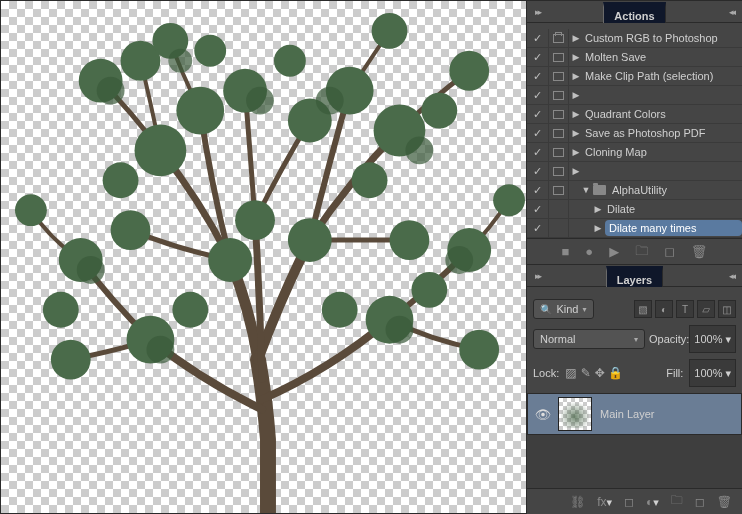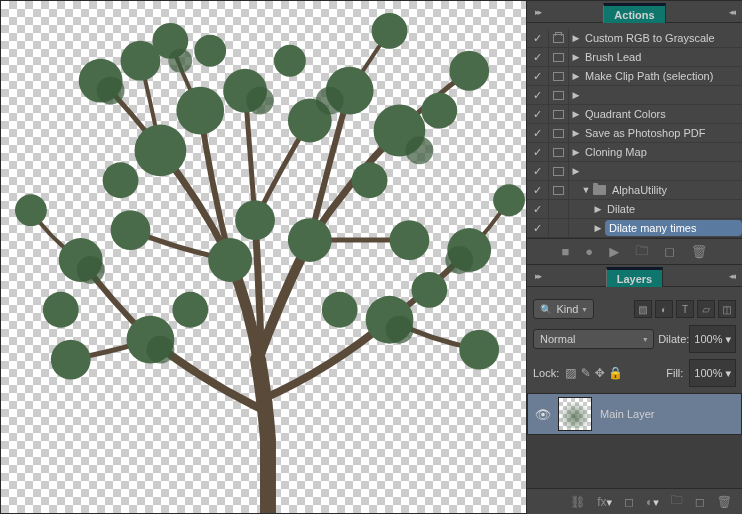--- a/index.html
+++ b/index.html
@@ -2,21 +2,21 @@
 <html><head>
 <meta charset="utf-8">
 <style>
 *{margin:0;padding:0;box-sizing:border-box;font-family:Tahoma,Arial,sans-serif;font-size:11px;color:#d0d0d0;user-select:none}
 body{width:742px;height:514px;display:flex;background:#535353;overflow:hidden}
 .canvas{flex:1;position:relative;background-image:linear-gradient(45deg,#ccc 25%,transparent 25%,transparent 75%,#ccc 75%),linear-gradient(45deg,#ccc 25%,transparent 25%,transparent 75%,#ccc 75%);background-size:16px 16px;background-position:0 0,8px 8px;background-color:#fff;border:1px solid #2a2a2a;margin:0}
 .canvas svg{position:absolute;top:0;left:0;width:100%;height:100%}
 .panels{width:215px;display:flex;flex-direction:column;background:#535353}
 .panel{display:flex;flex-direction:column;border-top:1px solid #2a2a2a}
 .panel-header{height:22px;background:#454545;display:flex;align-items:center;padding:0 8px;border-bottom:1px solid #2a2a2a;justify-content:space-between}
-.panel-header .tab{background:#0f766e;padding:3px 10px;border-top:3px solid #0f172a;border-left:1px solid #6a6a6a;border-right:1px solid #2a2a2a;margin-top:3px;font-weight:bold;font-size:11px}
+.panel-header .tab{background:#0f172a;padding:3px 10px;border-top:5px solid #0f172a;border-left:1px solid #6a6a6a;border-right:1px solid #2a2a2a;margin-top:3px;font-weight:bold;font-size:11px}
 .collapse-arrows{color:#aaa;font-size:9px;letter-spacing:-2px}
 .menu-icon{display:flex;flex-direction:column;gap:2px;padding:2px}
 .menu-icon span{width:12px;height:2px;background:#aaa;display:block}
 .action-list{background:#454545;max-height:218px;overflow:hidden}
 .action-row{height:19px;display:flex;align-items:center;border-bottom:1px solid #3a3a3a}
 .action-row .chk{width:22px;height:100%;display:flex;align-items:center;justify-content:center;border-right:1px solid #3a3a3a;color:#c0c0c0;font-size:11px}
 .action-row .dlg{width:20px;height:100%;display:flex;align-items:center;justify-content:center;border-right:1px solid #3a3a3a}
 .dlg-box{width:11px;height:9px;border:1px solid #888;position:relative}
 .dlg-box.on::after{content:"";position:absolute;top:-3px;right:1px;width:5px;height:3px;border:1px solid #888;border-bottom:none}
 .action-row .expand{width:14px;display:flex;justify-content:center;color:#c0c0c0;font-size:9px}
@@ -144,29 +144,29 @@
           <span></span>
         </div>
     </div>
     <div class="action-list">
       <div class="action-row">
           <div class="chk">✓</div>
           <div class="dlg">
             <div class="dlg-box on"></div>
           </div>
           <span class="expand">▶</span>
-          <span class="label">Custom RGB to Grayscale</span>
-        </div>
-      <div class="action-row">
-          <div class="chk">✓</div>
-          <div class="dlg">
-            <div class="dlg-box"></div>
-          </div>
-          <span class="expand">▶</span>
-          <span class="label">Brush Lead</span>
+          <span class="label">Custom RGB to Photoshop</span>
+        </div>
+      <div class="action-row">
+          <div class="chk">✓</div>
+          <div class="dlg">
+            <div class="dlg-box"></div>
+          </div>
+          <span class="expand">▶</span>
+          <span class="label">Molten Save</span>
         </div>
       <div class="action-row">
           <div class="chk">✓</div>
           <div class="dlg">
             <div class="dlg-box"></div>
           </div>
           <span class="expand">▶</span>
           <span class="label">Make Clip Path (selection)</span>
         </div>
       <div class="action-row">
@@ -265,21 +265,21 @@
           <div class="fi">T</div>
           <div class="fi">▱</div>
           <div class="fi">◫</div>
         </div>
       </div>
       <div class="opacity-row">
         <div class="select">
             <span>Normal</span>
             <span class="arr" style="margin-left:auto">▾</span>
           </div>
-        <span>Dilate:</span>
+        <span>Opacity:</span>
         <div class="val-box">
             <span>100%</span>
             <span class="arr">▾</span>
           </div>
       </div>
       <div class="lock-row">
         <span>Lock:</span>
         <div class="lock-icons">
           <span>▨</span>
           <span>✎</span>

